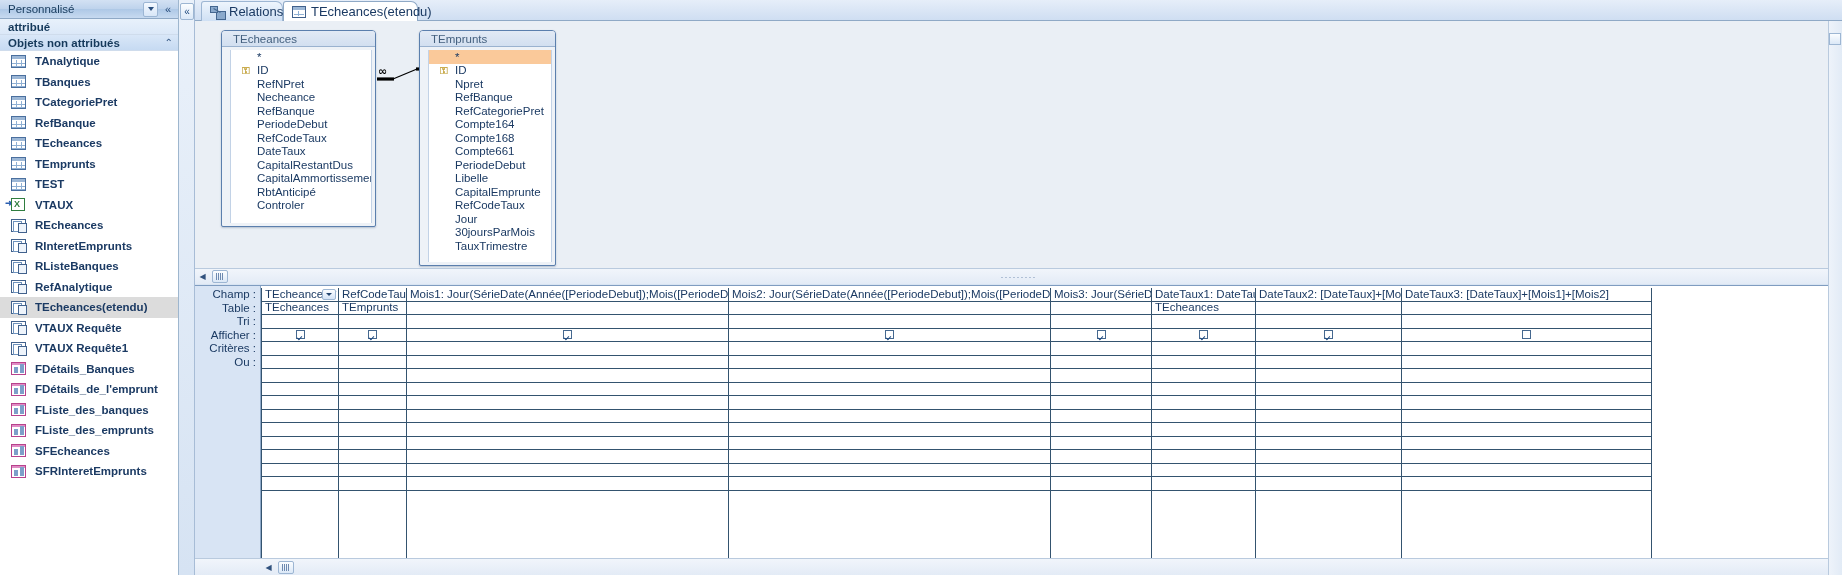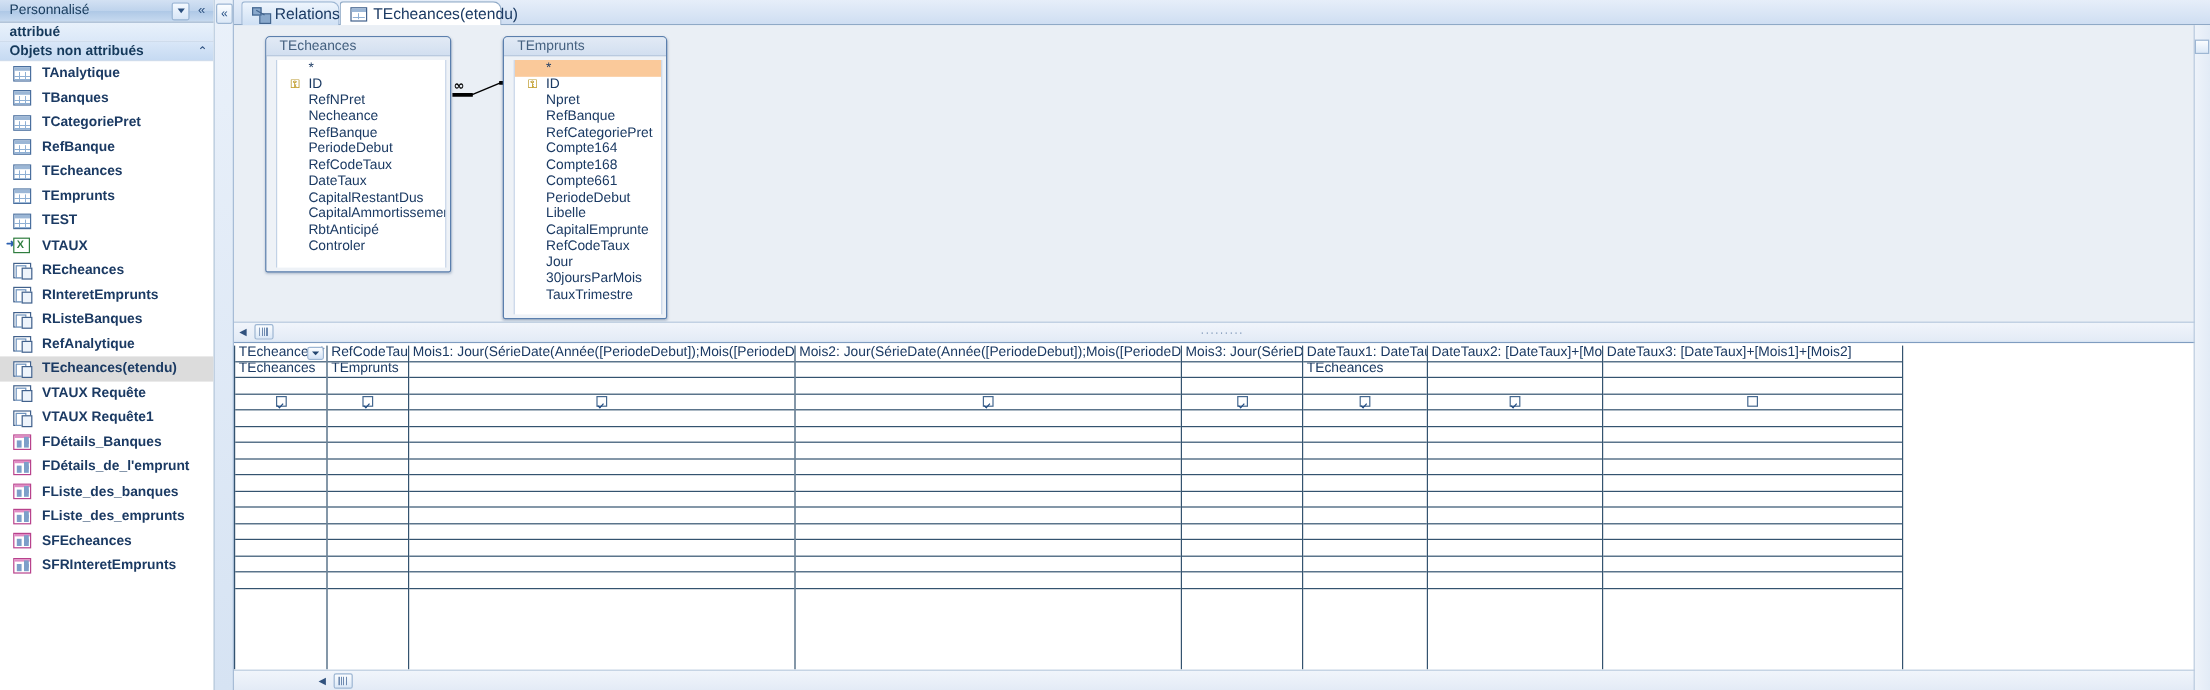--- a/index.html
+++ b/index.html
@@ -653,20 +653,37 @@
       <span class="sb-thumb">
           <span class="sb-grip"></span>
         </span>
       <span class="sb-track">
         <span class="splitter-dots">·········</span>
       </span>
     </div>
 
     <div id="grid">
       <div id="grid-inner">
+        <div class="rowlabels" id="grid-row-labels">
+            <div class="rowlabel">Champ :</div>
+            <div class="rowlabel">Table :</div>
+            <div class="rowlabel">Tri :</div>
+            <div class="rowlabel">Afficher :</div>
+            <div class="rowlabel">Critères :</div>
+            <div class="rowlabel">Ou :</div>
+            <div class="rowlabel spacer">.</div>
+            <div class="rowlabel spacer">.</div>
+            <div class="rowlabel spacer">.</div>
+            <div class="rowlabel spacer">.</div>
+            <div class="rowlabel spacer">.</div>
+            <div class="rowlabel spacer">.</div>
+            <div class="rowlabel spacer">.</div>
+            <div class="rowlabel spacer">.</div>
+            <div class="rowlabel spacer">.</div>
+          </div>
         <div class="gridcols" id="grid-cols">
             <div class="gcol" style="width: 78px;">
               <div class="gcell r-champ">
                 <span>TEcheances.*</span>
                 <span class="ddbtn">
                   <span class="caret"></span>
                 </span>
               </div>
               <div class="gcell r-table">
                 <span>TEcheances</span>

